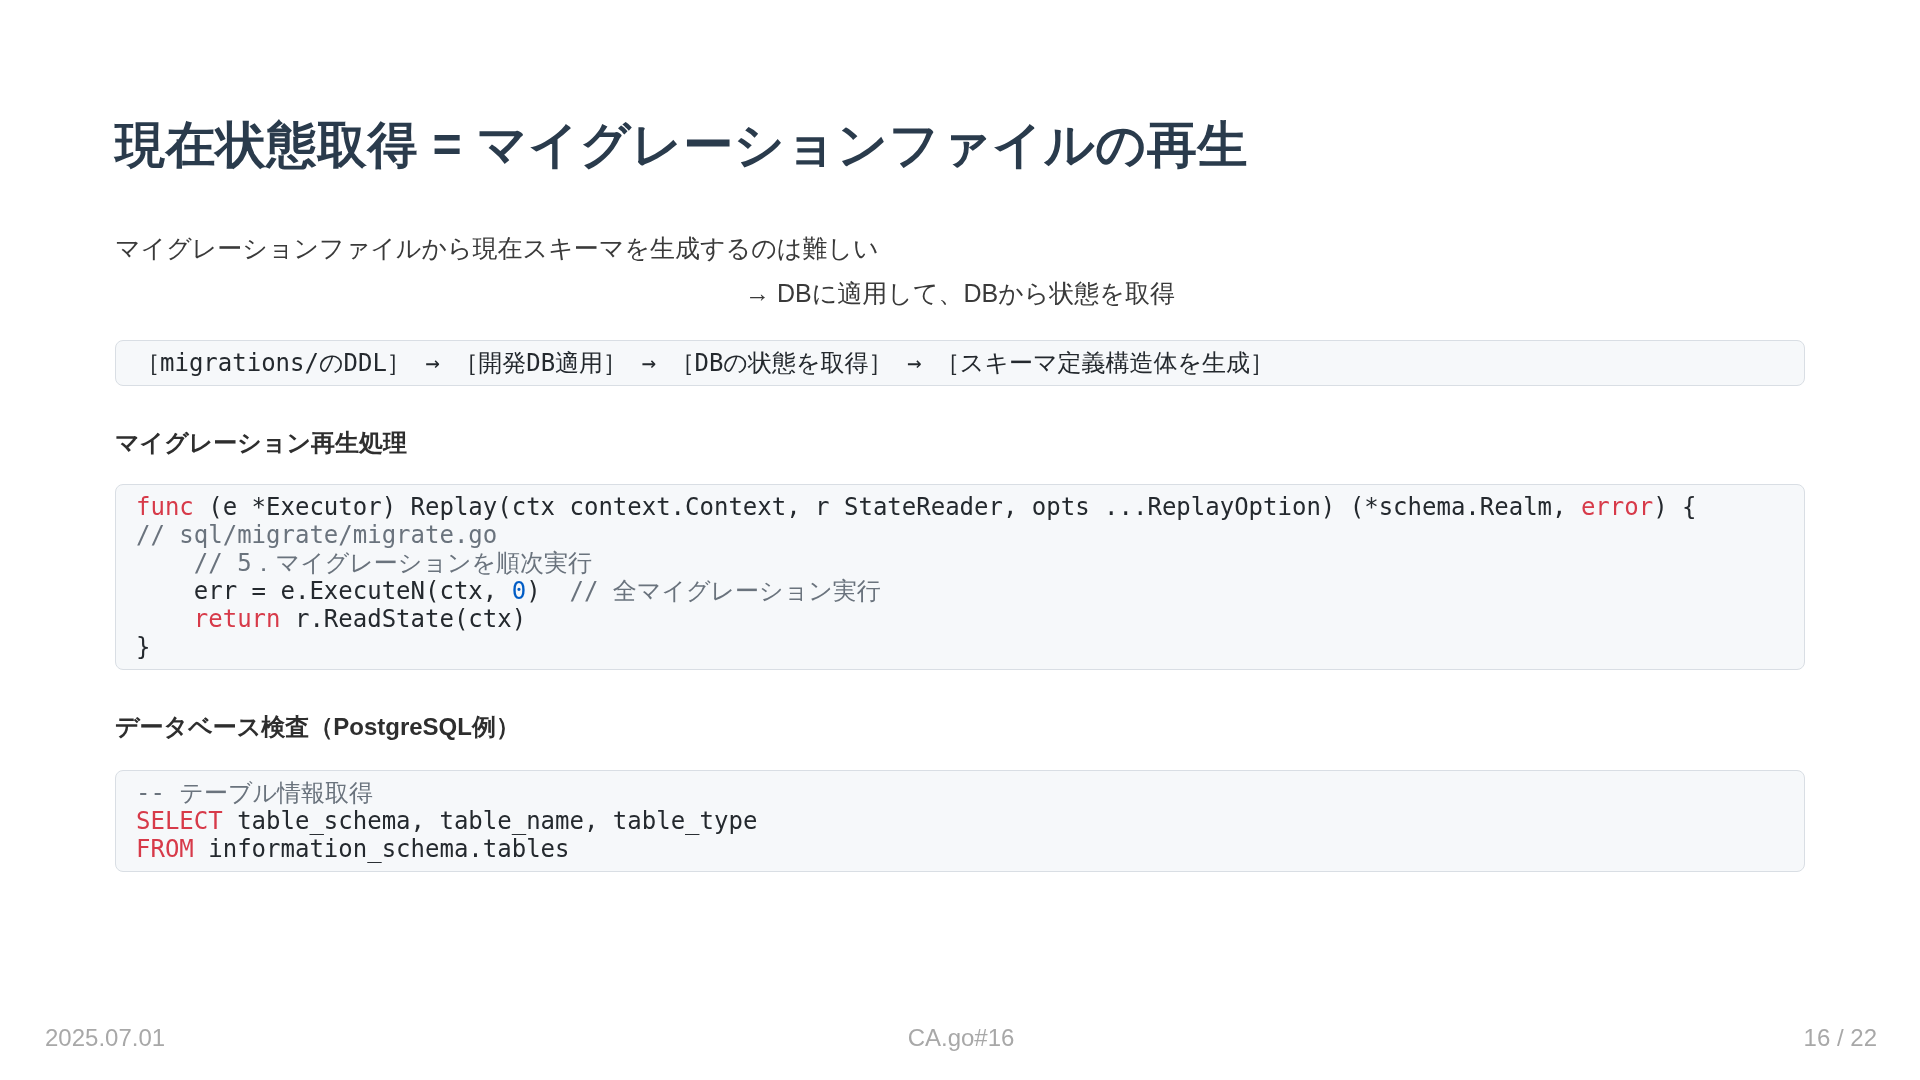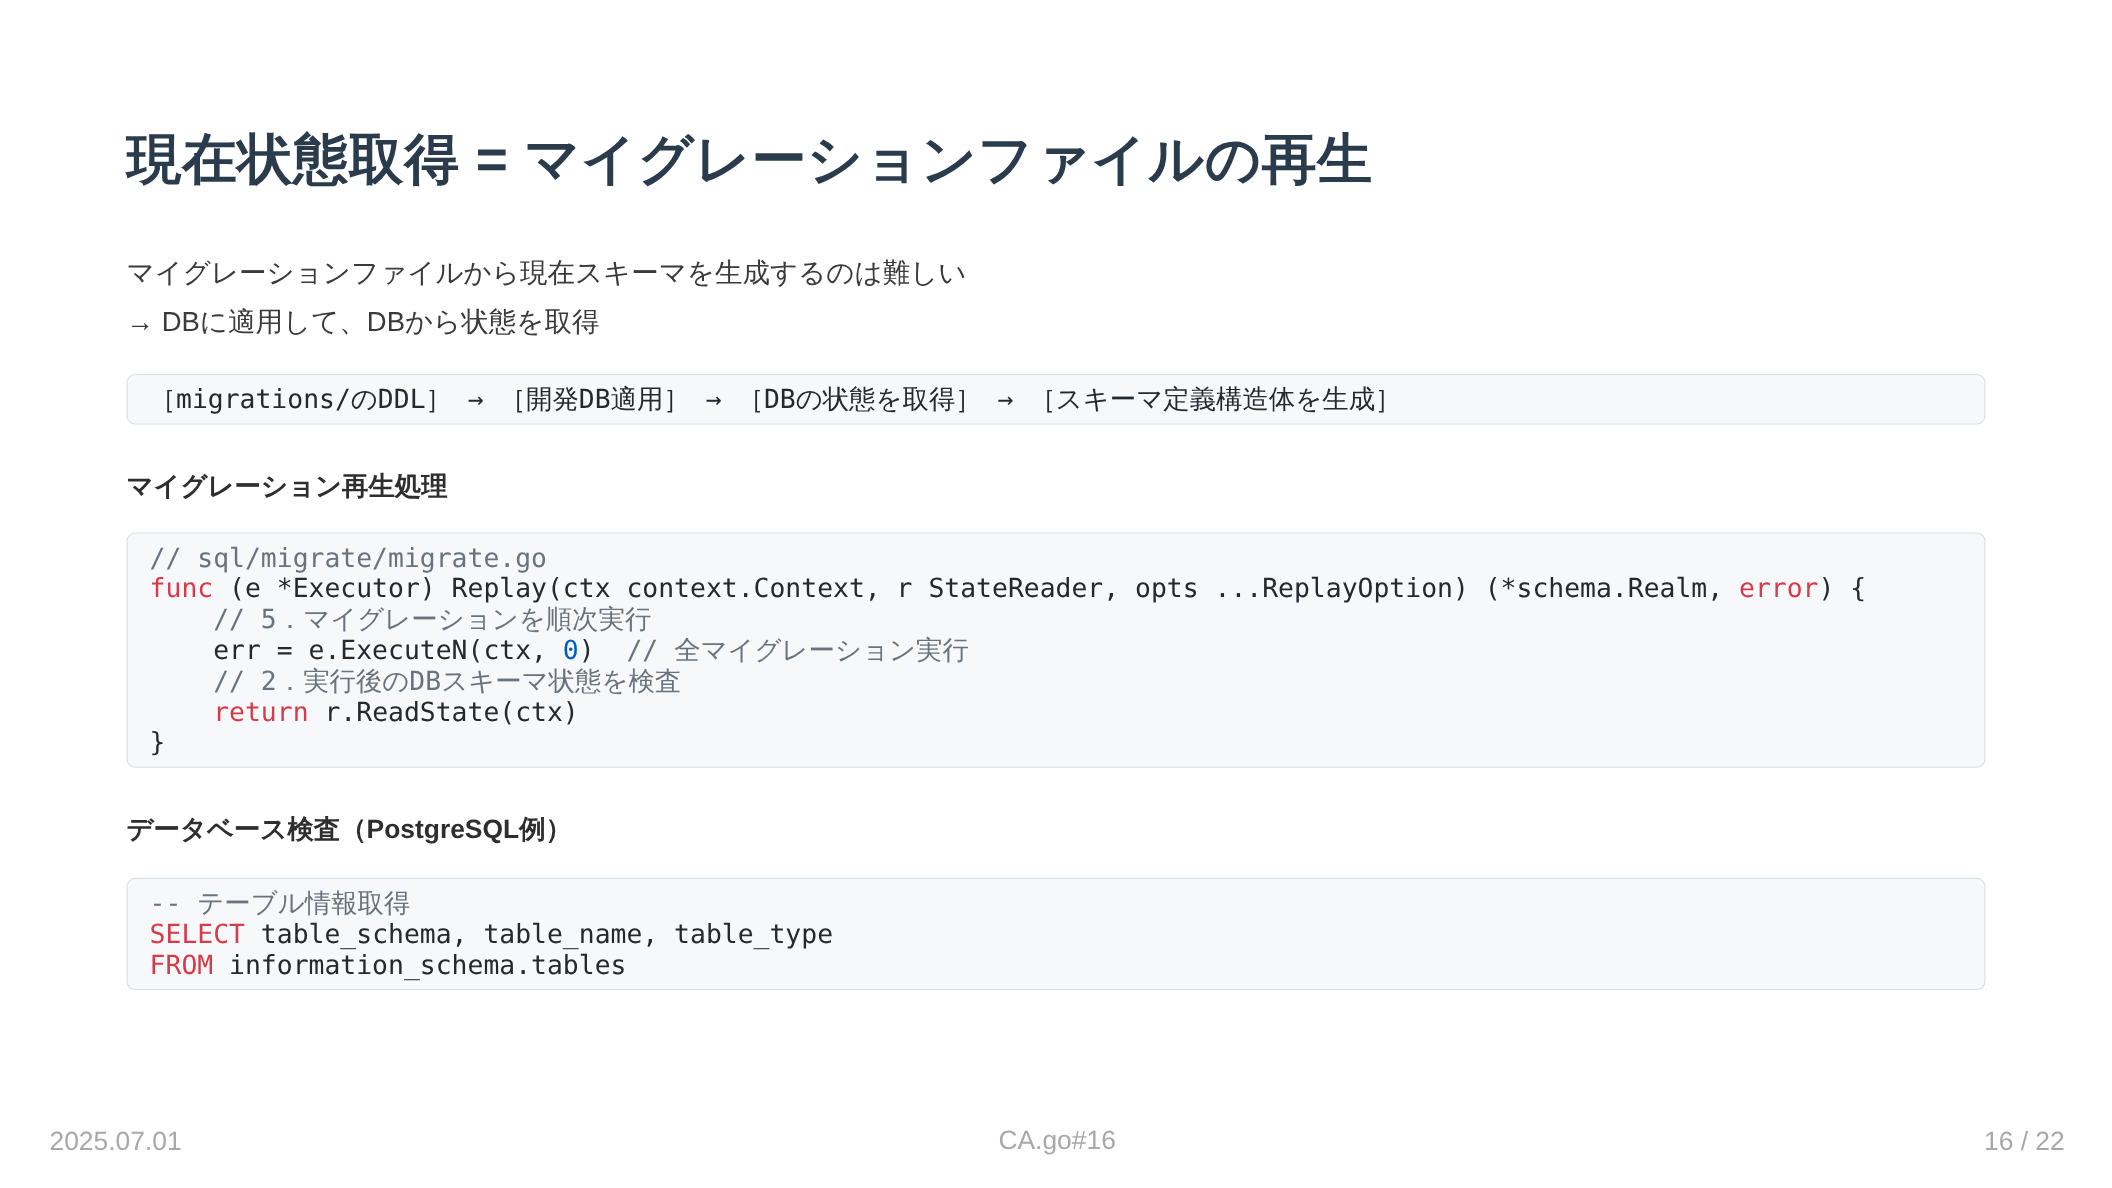--- a/index.html
+++ b/index.html
@@ -22,21 +22,21 @@
     letter-spacing: 0.5px;
     color: var(--heading_navy, #2a3b4c);
   }
   .intro p {
     margin: 0;
     font-size: 25px;
     line-height: 1.2;
     color: var(--body_text, #3a3a3a);
   }
   .intro .p1 { margin-top: 60px; }
-  .intro .p2 { margin-top: 15px; }
+  .intro .p2 { margin-top: 15px; text-align: center; }
   .section-heading {
     margin: 0;
     font-size: 24px;
     line-height: 1.25;
     font-weight: bold;
     color: var(--subheading_dark, #2e2e2e);
   }
   .h2 { margin-top: 42px; }
   .h3 { margin-top: 42px; }
   .codeblock {
@@ -87,25 +87,24 @@
     <p class="p2">→ DBに適用して、DBから状態を取得</p>
   </div>
 
   <div class="codeblock flow-block">
     <div class="cl">［migrations/のDDL］ → ［開発DB適用］ → ［DBの状態を取得］ → ［スキーマ定義構造体を生成］</div>
   </div>
 
   <h2 class="section-heading h2">マイグレーション再生処理</h2>
 
   <div class="codeblock go-block">
+    <div class="cl"><span class="tok-k">func</span><span> (e *Executor) Replay(ctx context.Context, r StateReader, opts ...ReplayOption) (*schema.Realm, </span><span class="tok-k">error</span><span>) {</span></div>
     <div class="cl"><span class="tok-c">// sql/migrate/migrate.go</span></div>
-    <div class="cl"><span class="tok-k">func</span><span> (e *Executor) Replay(ctx context.Context, r StateReader, opts ...ReplayOption) (*schema.Realm, </span><span class="tok-k">error</span><span>) {</span></div>
     <div class="cl"><span class="tok-c">    // 5．マイグレーションを順次実行</span></div>
     <div class="cl"><span>    err = e.ExecuteN(ctx, </span><span class="tok-n">0</span><span>)  </span><span class="tok-c">// 全マイグレーション実行</span></div>
-    <div class="cl"><span class="tok-c">    // 2．実行後のDBスキーマ状態を検査</span></div>
     <div class="cl"><span>    </span><span class="tok-k">return</span><span> r.ReadState(ctx)</span></div>
     <div class="cl"><span>}</span></div>
   </div>
 
   <h2 class="section-heading h3">データベース検査（PostgreSQL例）</h2>
 
   <div class="codeblock sql-block">
     <div class="cl"><span class="tok-c">-- テーブル情報取得</span></div>
     <div class="cl"><span class="tok-k">SELECT</span><span> table_schema, table_name, table_type</span></div>
     <div class="cl"><span class="tok-k">FROM</span><span> information_schema.tables</span></div>

